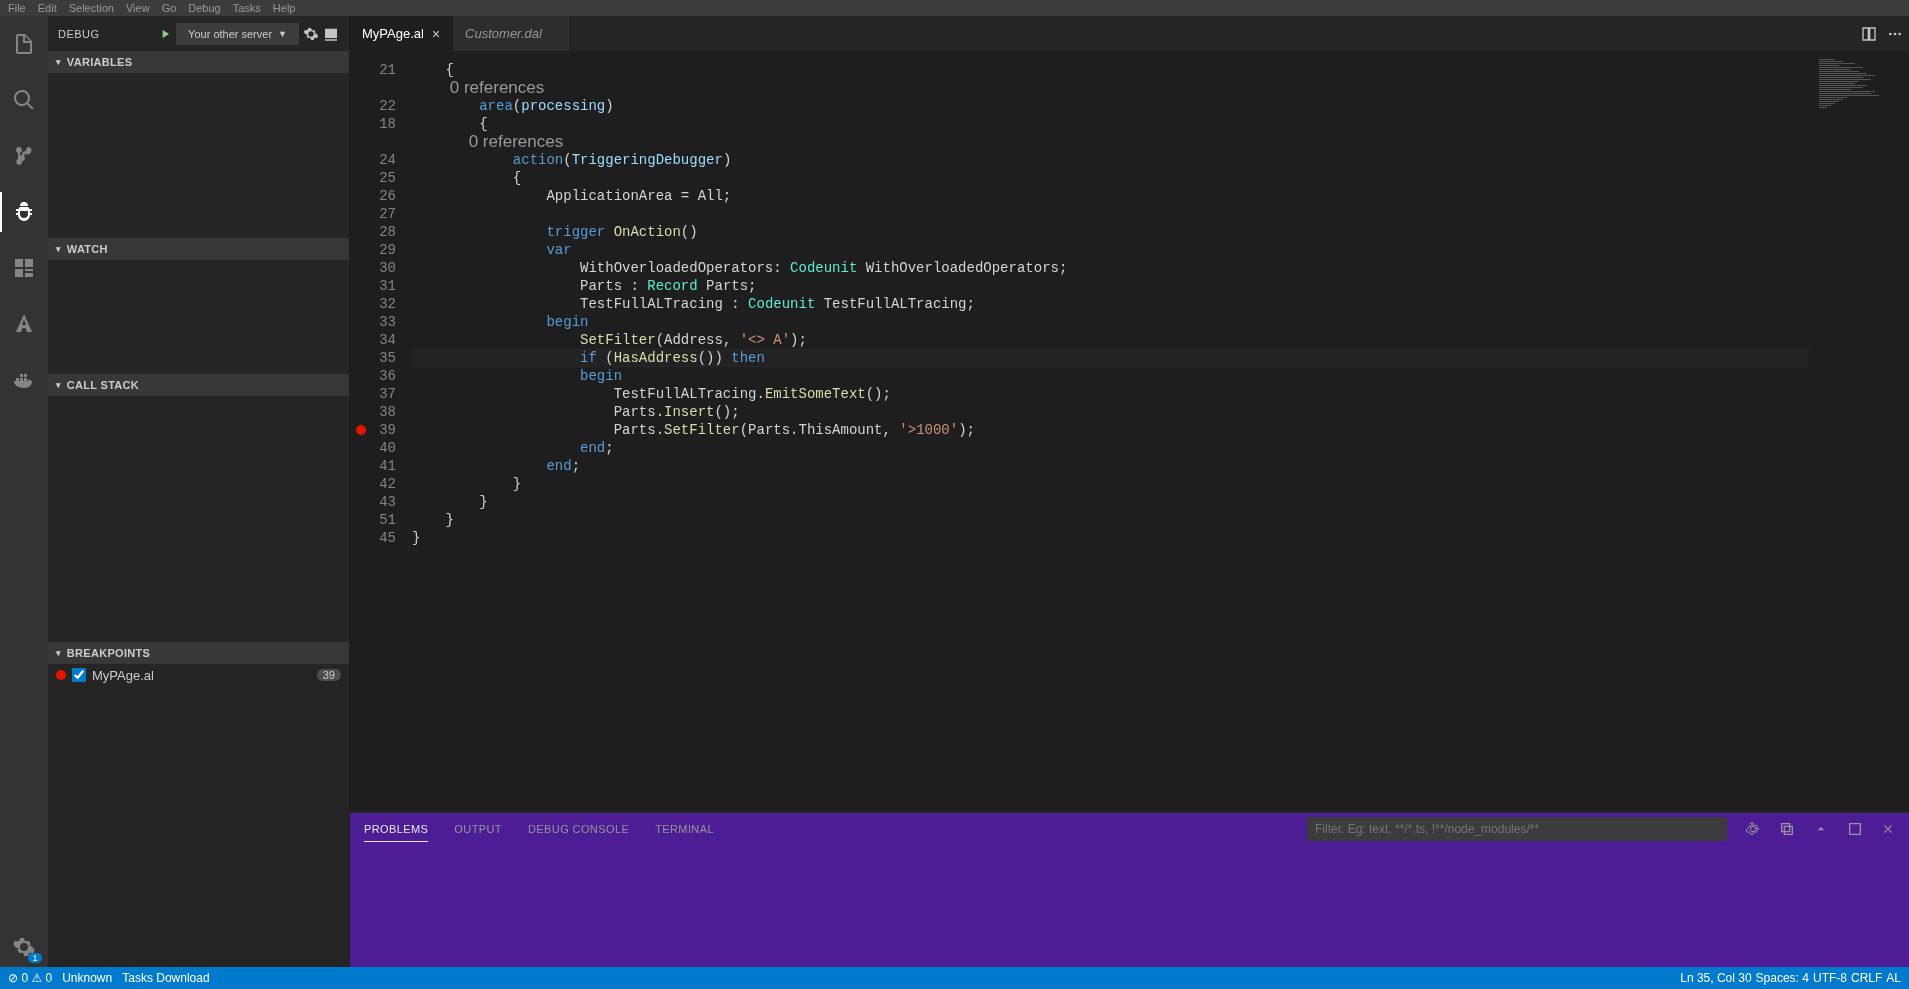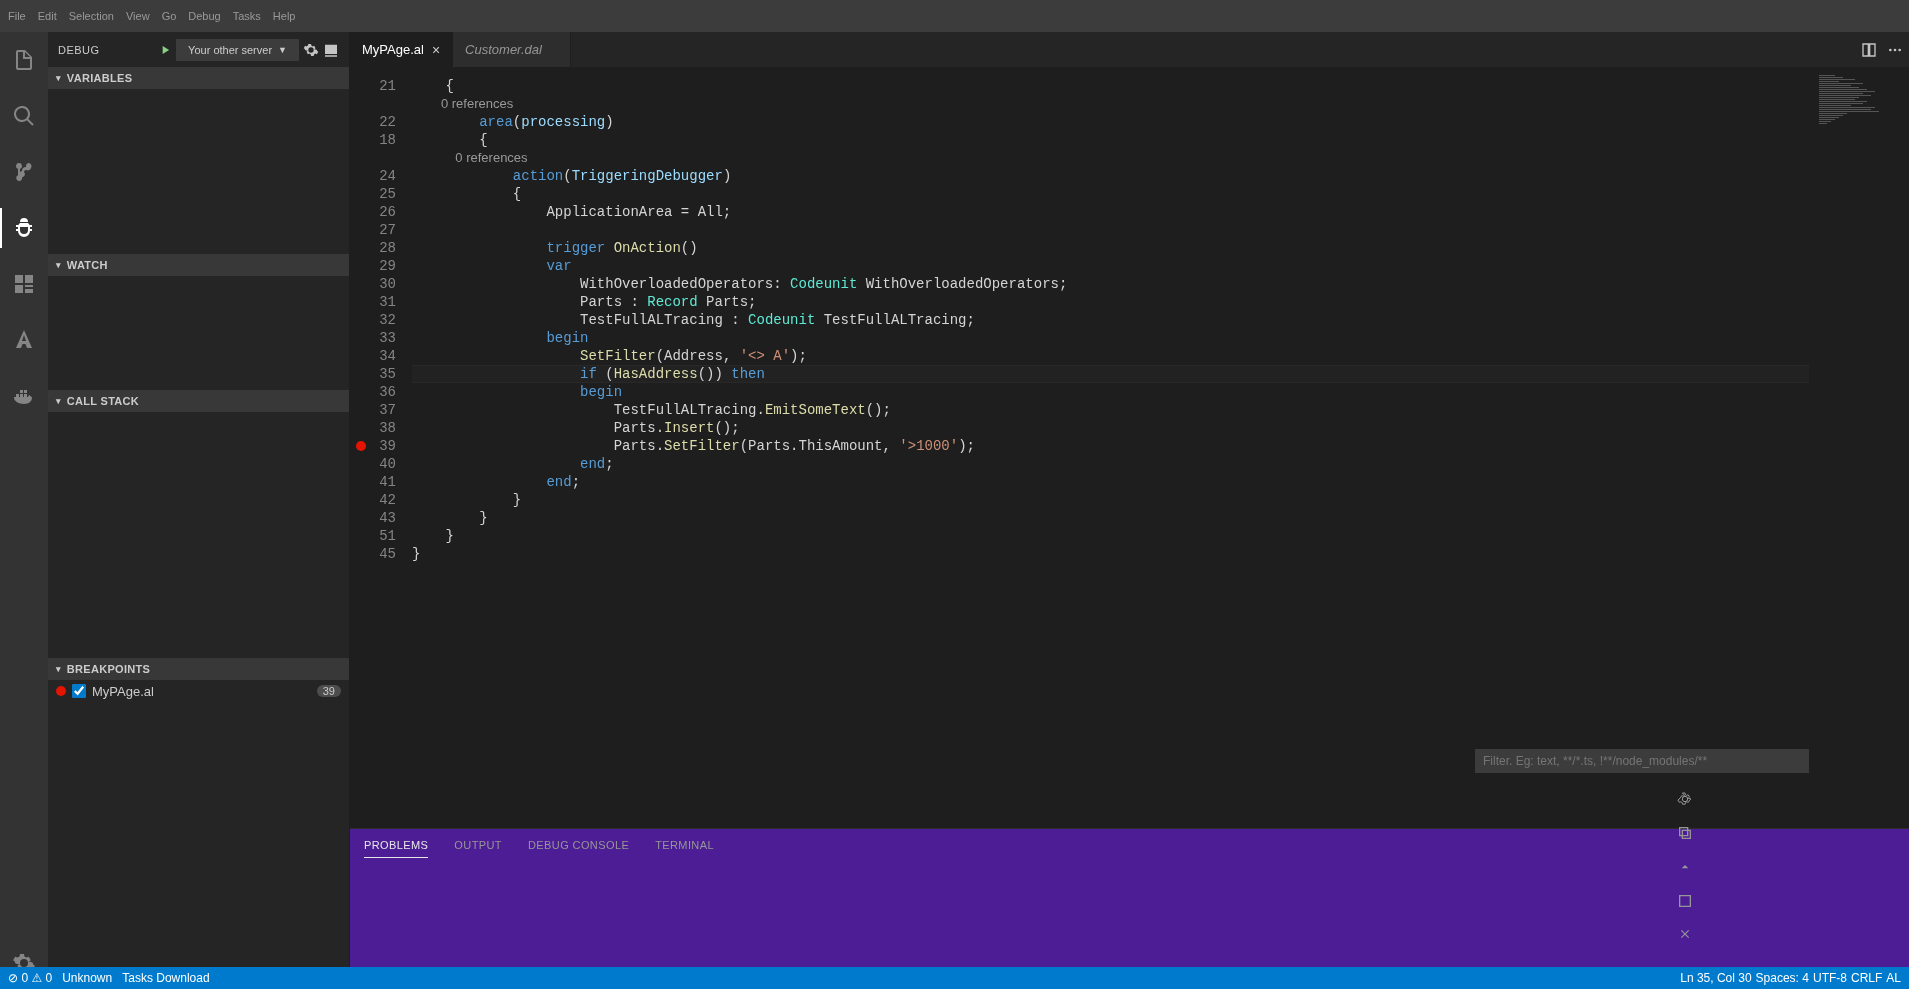--- a/index.html
+++ b/index.html
@@ -11,21 +11,21 @@
   overflow: hidden;
   width: 1909px;
   height: 989px;
   position: relative;
 }
 .menubar {
   height: 16px;
   background: #3c3c3c;
   display: flex;
   align-items: center;
-  padding: 16px 8px;
+  padding: 0 8px;
   gap: 12px;
   font-size: 11px;
   color: #999;
   overflow: hidden;
 }
 .menubar span { white-space: nowrap; }
 .main-layout {
   display: flex;
   height: calc(100% - 30px);
 }
@@ -223,21 +223,21 @@
   font-family:Consolas,"Courier New",monospace;
   font-size:14px;
   line-height:18px;
   padding-top:10px;
   white-space:pre;
   color:#d4d4d4;
   position:relative;
 }
 .code-line{height:18px;}
 .codelens{
-  height:18px;color:#999999;font-size:13px;font-family:"Segoe UI",sans-serif;
+  height:18px;color:#999999;font-size:17px;font-family:"Segoe UI",sans-serif;
   padding-left:0;
 }
 .kw{color:#569cd6;}
 .fn{color:#dcdcaa;}
 .type{color:#5eead4;}
 .ident{color:#9cdcfe;}
 .str{color:#ce9178;}
 .pun{color:#d4d4d4;}
 .op{color:#d4d4d4;}
 .current-line-hl{
@@ -260,21 +260,21 @@
   border-top:1px solid #2d2d2d;
   background:#4c1d95;
   display:flex;flex-direction:column;
 }
 .panel-tabs{
   height:32px;display:flex;align-items:center;padding:0 14px;gap:26px;
   font-size:11px;letter-spacing:.4px;color:#969696;
 }
 .panel-tab{cursor:pointer;padding:6px 0;text-transform:uppercase;}
 .panel-tab.active{color:#e7e7e7;border-bottom:1px solid #e7e7e7;}
-.panel-right{margin-left:auto;display:flex;align-items:center;gap:18px;flex-direction:column;}
+.panel-right{margin-left:auto;display:flex;align-items:center;gap:18px;}
 .filter-input{
   background:#3c3c3c;border:none;color:#ccc;
   height:24px;width:420px;padding:0 8px;font-size:12px;
 }
 .panel-body{flex:1;padding:6px 14px;color:#cccccc;font-size:13px;}
 .statusbar{
   height:22px;background:#007acc;color:#fff;display:flex;align-items:center;
   font-size:12px;padding:0 8px;gap:10px;
   position:absolute;left:0;right:0;bottom:0;
 }

